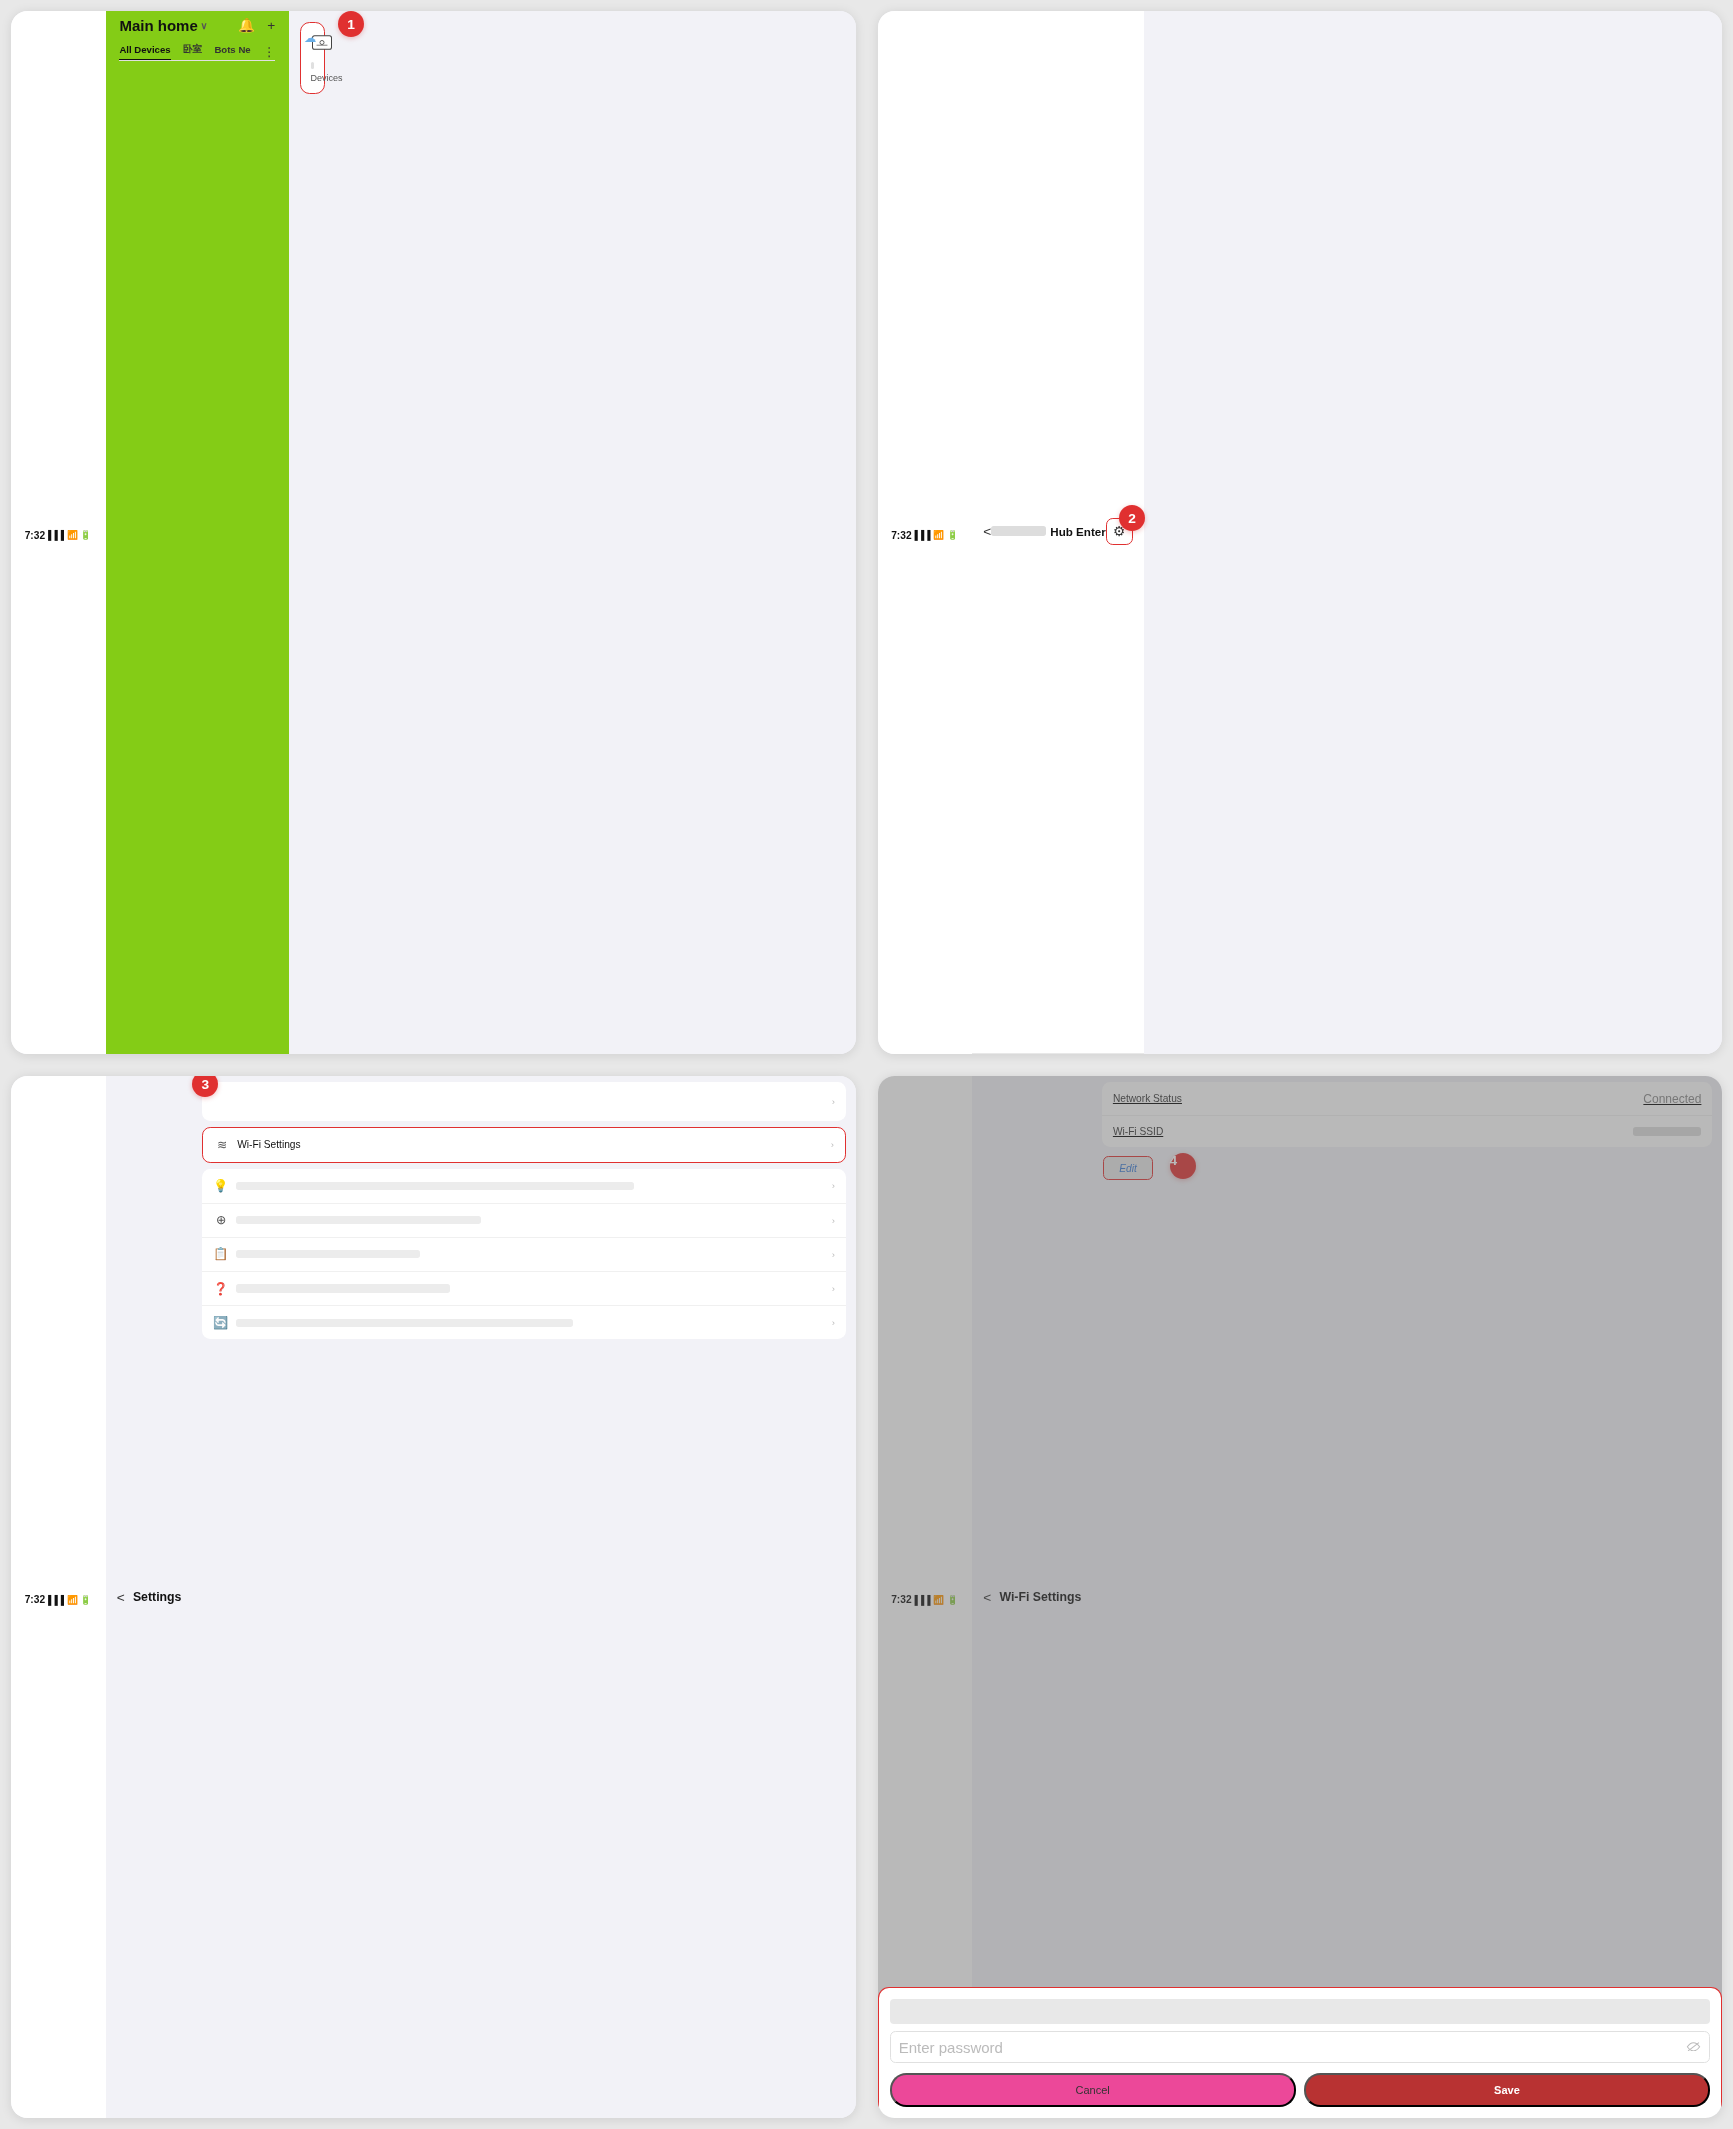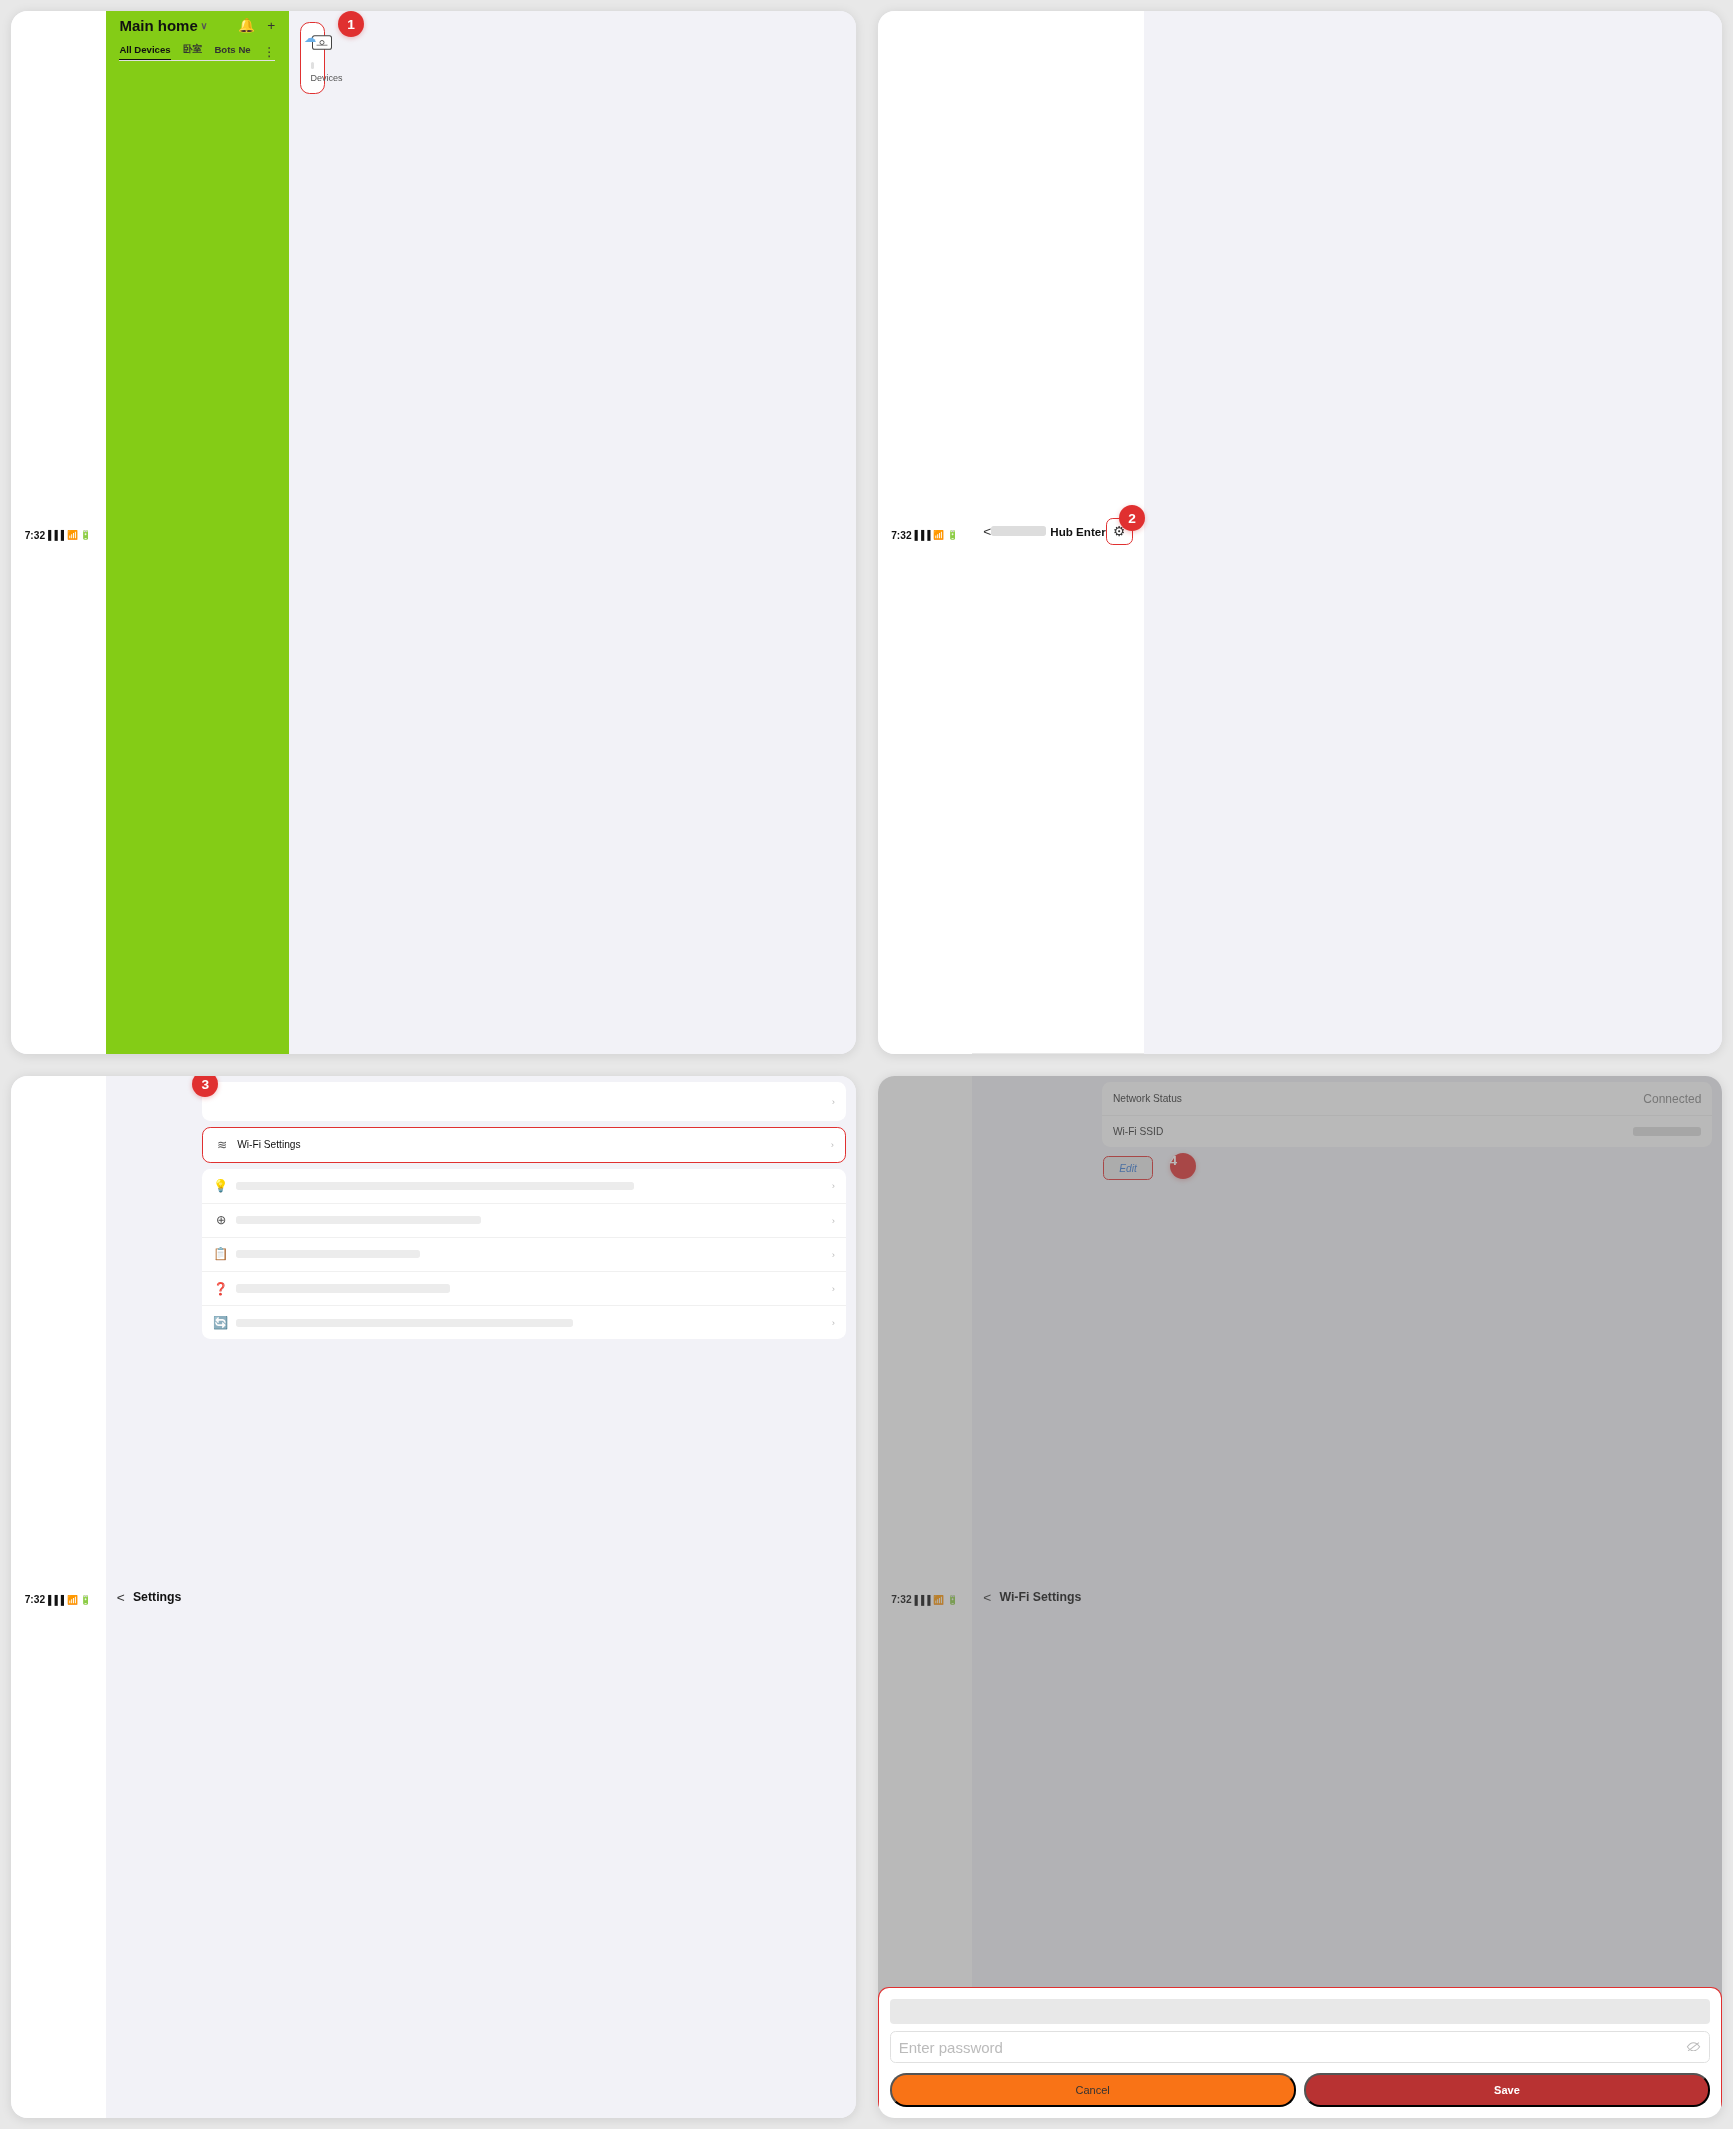--- a/index.html
+++ b/index.html
@@ -201,20 +201,21 @@
       border-radius: 8.2px;
       margin: 6.8px 9.6px;
       overflow: hidden;
     }
     .wifi-info-row {
       display: flex;
       align-items: center;
       padding: 9.6px 11px;
       border-bottom: 0.7px solid #f0f0f0;
       justify-content: space-between;
+      text-decoration: underline;
     }
     .wifi-info-row:last-child { border-bottom: none; }
     .wifi-info-label { font-size: 10.2px; color: #333; }
     .wifi-info-value { font-size: 12px; color: #888; }
     .wifi-ssid-value { background: #ddd; border-radius: 2.7px; height: 8.2px; width: 68px; }
     .edit-btn {
       background: #e8e8e8;
       border: 1.7px solid #e03030;
       border-radius: 5.5px;
       padding: 5.5px 15px;
@@ -254,21 +255,21 @@
       display: flex;
       align-items: center;
       padding: 6.8px 8.2px;
       margin-bottom: 9.6px;
     }
     .modal-password-placeholder { color: #bbb; font-size: 15px; flex: 1; }
     .eye-icon { font-size: 12.3px; color: #bbb; }
     .modal-buttons { display: flex; gap: 8.2px; }
     .modal-cancel-btn {
       flex: 1;
-      background: #f97316;
+      background: #ec4899;
       border-radius: 16.4px;
       padding: 9px 0;
       text-align: center;
       font-size: 11px;
       color: #333;
       font-weight: 500;
     }
     .modal-save-btn {
       flex: 1;
       background: #b83232;

